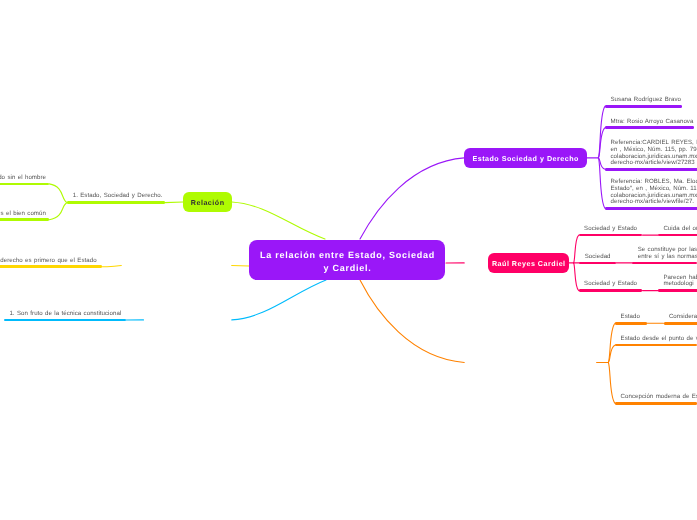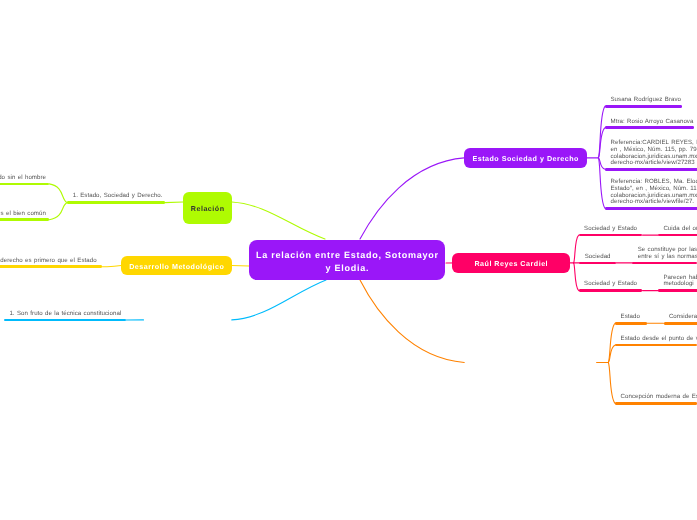--- a/index.html
+++ b/index.html
@@ -49,41 +49,38 @@
       <path d="M 573.6 262.9 C 575.4258 266.0301, 574.2885 287.0267, 578.7 290.6" fill="none" stroke="#FF0066" stroke-width="1.1" stroke-linecap="round" stroke-linejoin="round"></path>
       <path d="M 642.5 290.6 L 658 290.6" fill="none" stroke="#FF0066" stroke-width="1.1" stroke-linecap="round" stroke-linejoin="round"></path>
       <path d="M 464.2 362.5 C 410.7843058441558 358.0438839285714, 376.7289491341991 312.8204910714286, 360 280" fill="none" stroke="#FF8200" stroke-width="1.1" stroke-linecap="round"></path>
       <path d="M 596.6 362.5 L 608.3 362.5" fill="none" stroke="#FF8200" stroke-width="1.1" stroke-linecap="round"></path>
       <path d="M 608.3 362.5 C 610.7701999999999 358.0591, 609.2315 328.2697, 615.2 323.2" fill="none" stroke="#FF8200" stroke-width="1.1" stroke-linecap="round" stroke-linejoin="round"></path>
       <path d="M 646.7 323.2 L 663.5 323.2" fill="none" stroke="#FF8200" stroke-width="1.1" stroke-linecap="round" stroke-linejoin="round"></path>
       <path d="M 608.3 362.5 C 610.7701999999999 360.5225, 609.2315 347.2575, 615.2 345" fill="none" stroke="#FF8200" stroke-width="1.1" stroke-linecap="round" stroke-linejoin="round"></path>
       <path d="M 608.3 362.5 C 610.7701999999999 367.133, 609.2315 398.211, 615.2 403.5" fill="none" stroke="#FF8200" stroke-width="1.1" stroke-linecap="round" stroke-linejoin="round"></path>
     </svg>
 <div class="node root" style="left: 249.2px; top: 240.3px; width: 195.8px; height: 39.8px; background: rgb(154, 23, 248);">
-      <div>La relación entre Estado, Sotomayor</div>
-      <div>y Elodia.</div>
+      <div>La relación entre Estado, Sociedad</div>
+      <div>y Cardiel.</div>
     </div>
-    <div class="node lvl1" style="left: 183px; top: 192.3px; width: 48.8px; height: 32px; background: rgb(175, 251, 2);">
+    <div class="node lvl1" style="left: 183px; top: 192.3px; width: 48.8px; height: 20px; background: rgb(175, 251, 2);">
       <div>Relación</div>
     </div>
     <div class="leaf" style="left: 72.7px; top: 193.43px;">
       <div>1. Estado, Sociedad y Derecho.</div>
     </div>
     <div style="position: absolute; left: 67.3px; top: 201.25px; width: 97.4px; height: 2.7px; background: rgb(175, 251, 2); border-radius: 1.3px;"></div>
     <div class="leaf" style="left: -44.4px; top: 174.73px;">
       <div>1. No hay Estado sin el hombre</div>
     </div>
     <div style="position: absolute; left: -49.8px; top: 182.55px; width: 99px; height: 2.7px; background: rgb(175, 251, 2); border-radius: 1.3px;"></div>
     <div class="leaf" style="left: -45.9px; top: 210.53px;">
       <div>2. Su finalidad es el bien común</div>
     </div>
     <div style="position: absolute; left: -51.3px; top: 218.35px; width: 100.5px; height: 2.7px; background: rgb(175, 251, 2); border-radius: 1.3px;"></div>
-    <div class="node lvl1 dark" style="left: 121.3px; top: 255.8px; width: 110.4px; height: 19.4px; background: rgb(255, 215, 0);">
-      <div>Desarrollo Metodológico</div>
-    </div>
     <div class="leaf" style="left: -15.1px; top: 257.63px;">
       <div>1. El derecho es primero que el Estado</div>
     </div>
     <div style="position: absolute; left: -20.5px; top: 265.45px; width: 122.9px; height: 2.7px; background: rgb(255, 215, 0); border-radius: 1.3px;"></div>
     <div class="leaf" style="left: 9.4px; top: 310.83px;">
       <div>1. Son fruto de la técnica constitucional</div>
     </div>
     <div style="position: absolute; left: 4px; top: 318.65px; width: 122px; height: 2.7px; background: rgb(0, 187, 252); border-radius: 1.3px;"></div>
     <div class="node lvl1 dark" style="left: 464.2px; top: 148.2px; width: 122.5px; height: 19.4px; background: rgb(154, 23, 248);">
       <div>Estado Sociedad y Derecho</div>
@@ -103,21 +100,21 @@
       <div>derecho-mx/article/view/27283</div>
     </div>
     <div style="position: absolute; left: 605.1px; top: 167.95px; width: 95px; height: 2.7px; background: rgb(154, 23, 248); border-radius: 1.3px;"></div>
     <div class="leaf" style="left: 610.5px; top: 179.27px;">
       <div>Referencia: ROBLES, Ma. Elodia</div>
       <div>Estado", en , México, Núm. 115</div>
       <div>colaboracion.juridicas.unam.mx</div>
       <div>derecho-mx/article/viewfile/27.</div>
     </div>
     <div style="position: absolute; left: 605.1px; top: 206.95px; width: 95px; height: 2.7px; background: rgb(154, 23, 248); border-radius: 1.3px;"></div>
-    <div class="node lvl1 dark" style="left: 452px; top: 253.2px; width: 118px; height: 19.4px; background: rgb(255, 0, 102);">
+    <div class="node lvl1 dark" style="left: 488px; top: 253.2px; width: 81px; height: 19.4px; background: rgb(255, 0, 102);">
       <div>Raúl Reyes Cardiel</div>
     </div>
     <div class="leaf" style="left: 584.1px; top: 225.93px;">
       <div>Sociedad y Estado</div>
     </div>
     <div style="position: absolute; left: 578.7px; top: 233.75px; width: 63.8px; height: 2.7px; background: rgb(255, 0, 102); border-radius: 1.3px;"></div>
     <div class="leaf" style="left: 663.4px; top: 225.93px;">
       <div>Cuida del or</div>
     </div>
     <div style="position: absolute; left: 658px; top: 233.75px; width: 40px; height: 2.7px; background: rgb(255, 0, 102); border-radius: 1.3px;"></div>

